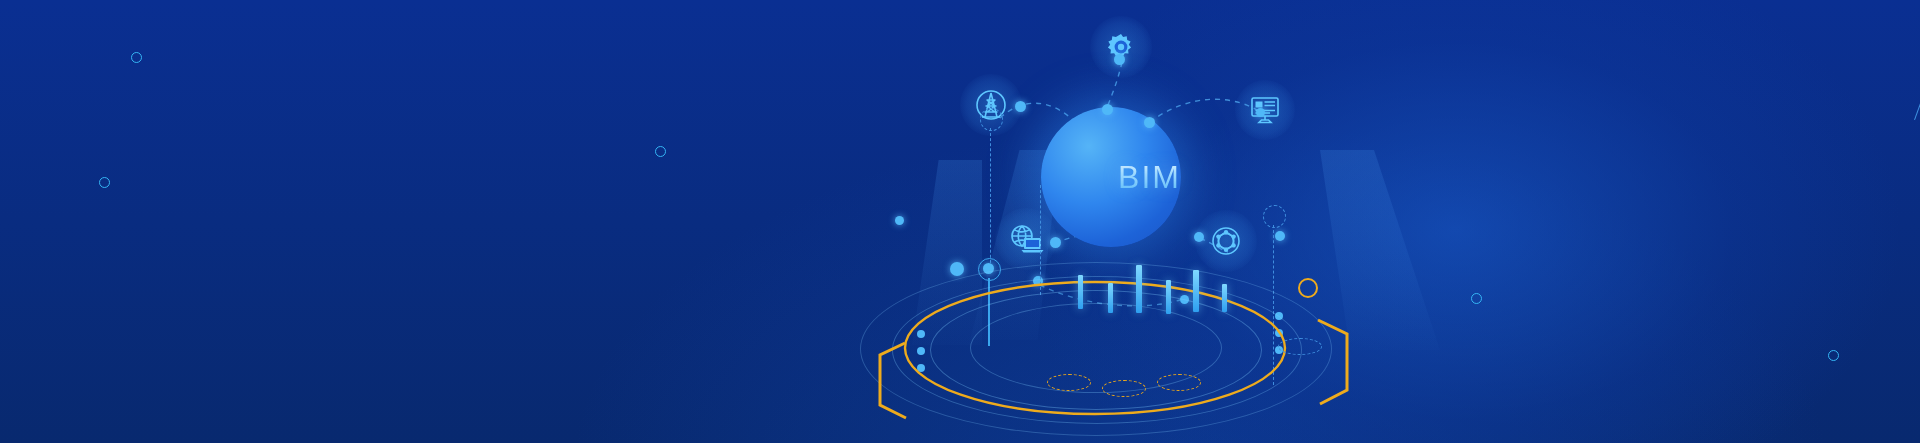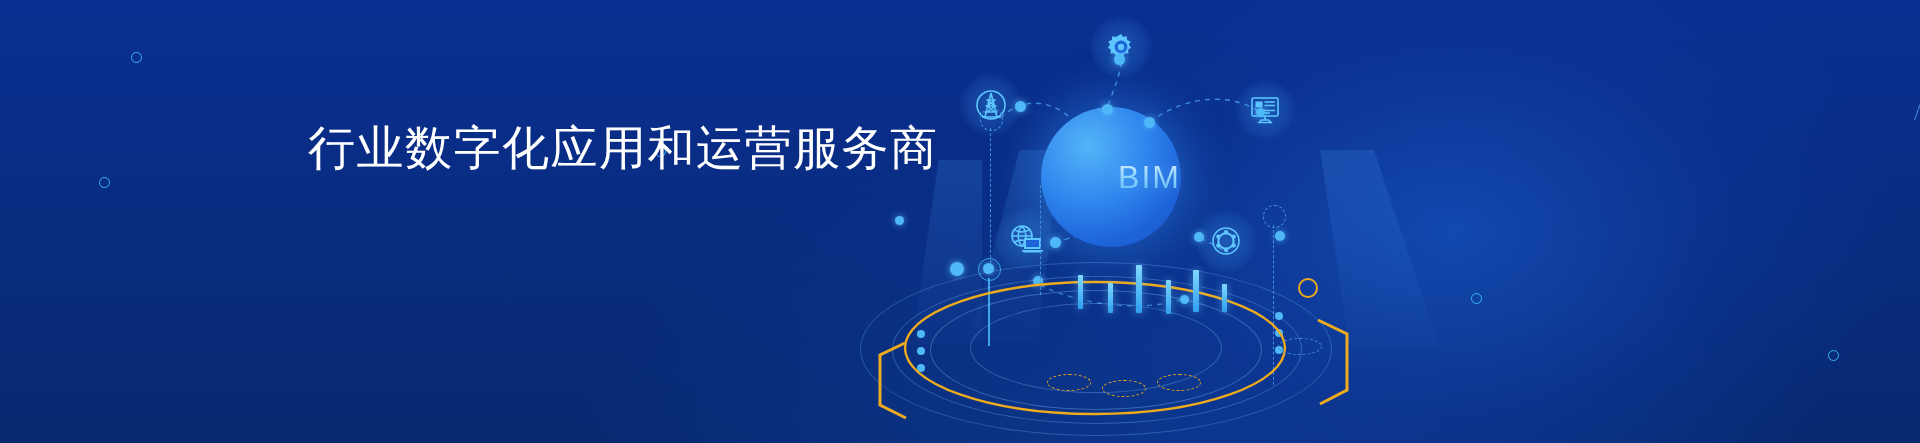--- a/index.html
+++ b/index.html
@@ -70,21 +70,20 @@
   <div class="dcircle" style="left:131px;top:52px;width:9px;height:9px;"></div>
 
   <div class="dcircle" style="left:655px;top:146px;width:9px;height:9px;"></div>
 
   <div class="diag" style="left:1915px;top:120px;height:250px;transform:rotate(200deg);"></div>
   <div class="dcircle" style="left:1828px;top:350px;width:9px;height:9px;"></div>
 
   <div class="dcircle" style="left:1471px;top:293px;width:9px;height:9px;"></div>
 
   <div id="headline">
-    <div class="line">行业数字化应用和运营服务商</div>
   </div>
 
   <div id="graphic">
 
     <div class="beam" style="left:62px;top:160px;width:70px;height:185px;clip-path:polygon(38% 0,100% 0,100% 100%,0 100%);"></div>
     <div class="beam" style="left:120px;top:150px;width:90px;height:190px;clip-path:polygon(55% 0,100% 0,75% 100%,0 100%);"></div>
     <div class="beam" style="left:470px;top:150px;width:120px;height:200px;clip-path:polygon(0 0,45% 0,100% 100%,25% 100%);"></div>
 
     <svg class="overlay" viewBox="0 0 1070 443">
       <path d="M150,118 C175,95 205,100 228,125" fill="none" stroke="#4a9fe6" stroke-width="1.4" stroke-dasharray="5 5" opacity="0.85"></path>

